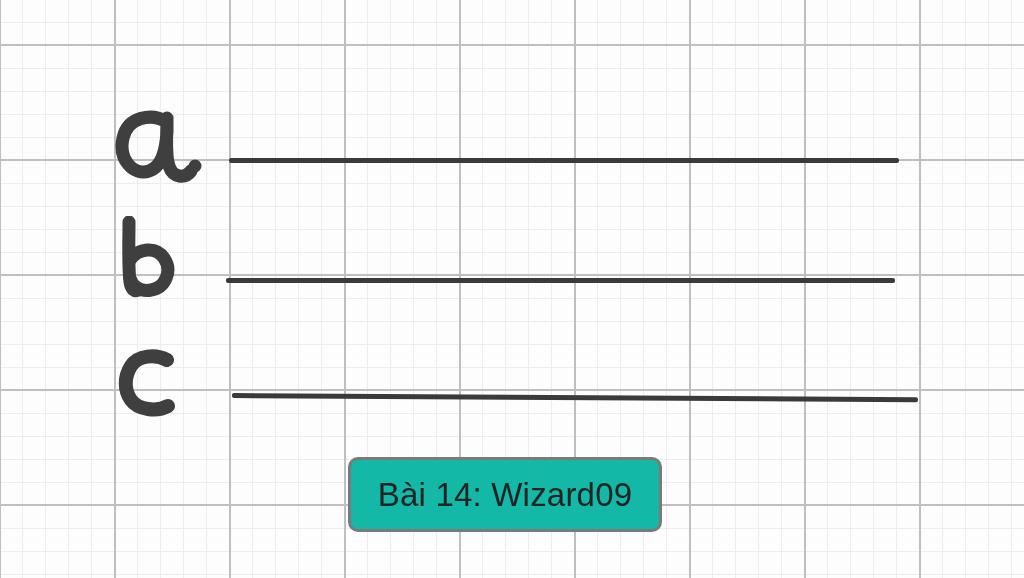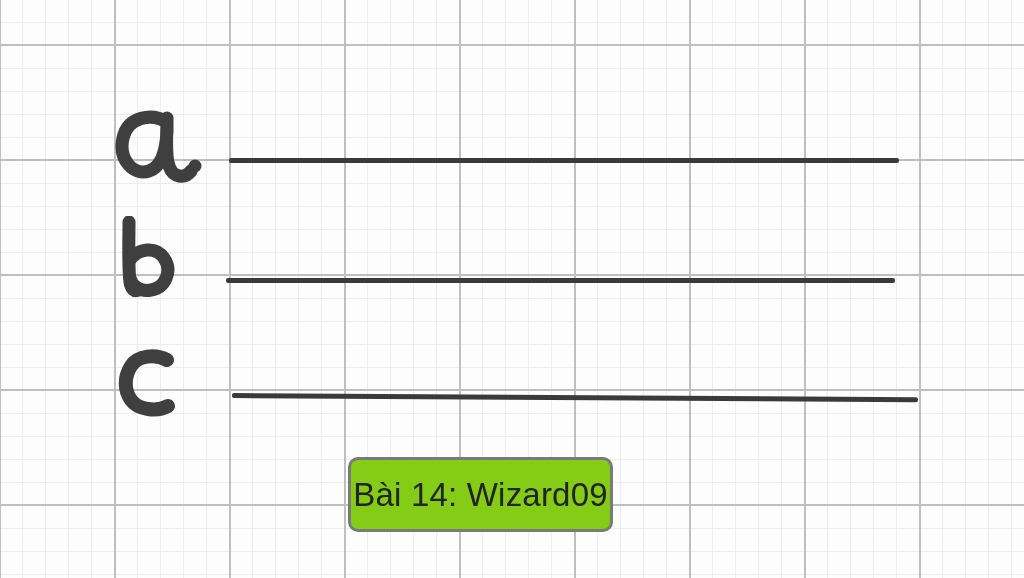--- a/index.html
+++ b/index.html
@@ -49,26 +49,26 @@
     position: absolute;
     background: #3a3a3a;
     border-radius: 2px;
   }
 
   
   #caption-box {
     position: absolute;
     left: 348px;
     top: 457px;
-    width: 265px;
+    width: 314px;
     height: 75px;
     box-sizing: border-box;
     border: 3px solid #7a7a7a;
     border-radius: 10px;
-    background: #84cc16;
+    background: #14b8a6;
     display: flex;
     align-items: center;
     justify-content: center;
   }
   #caption-text {
     font-family: "Liberation Sans", sans-serif;
     font-size: 33px;
     color: #232323;
     letter-spacing: 0.2px;
     white-space: nowrap;

